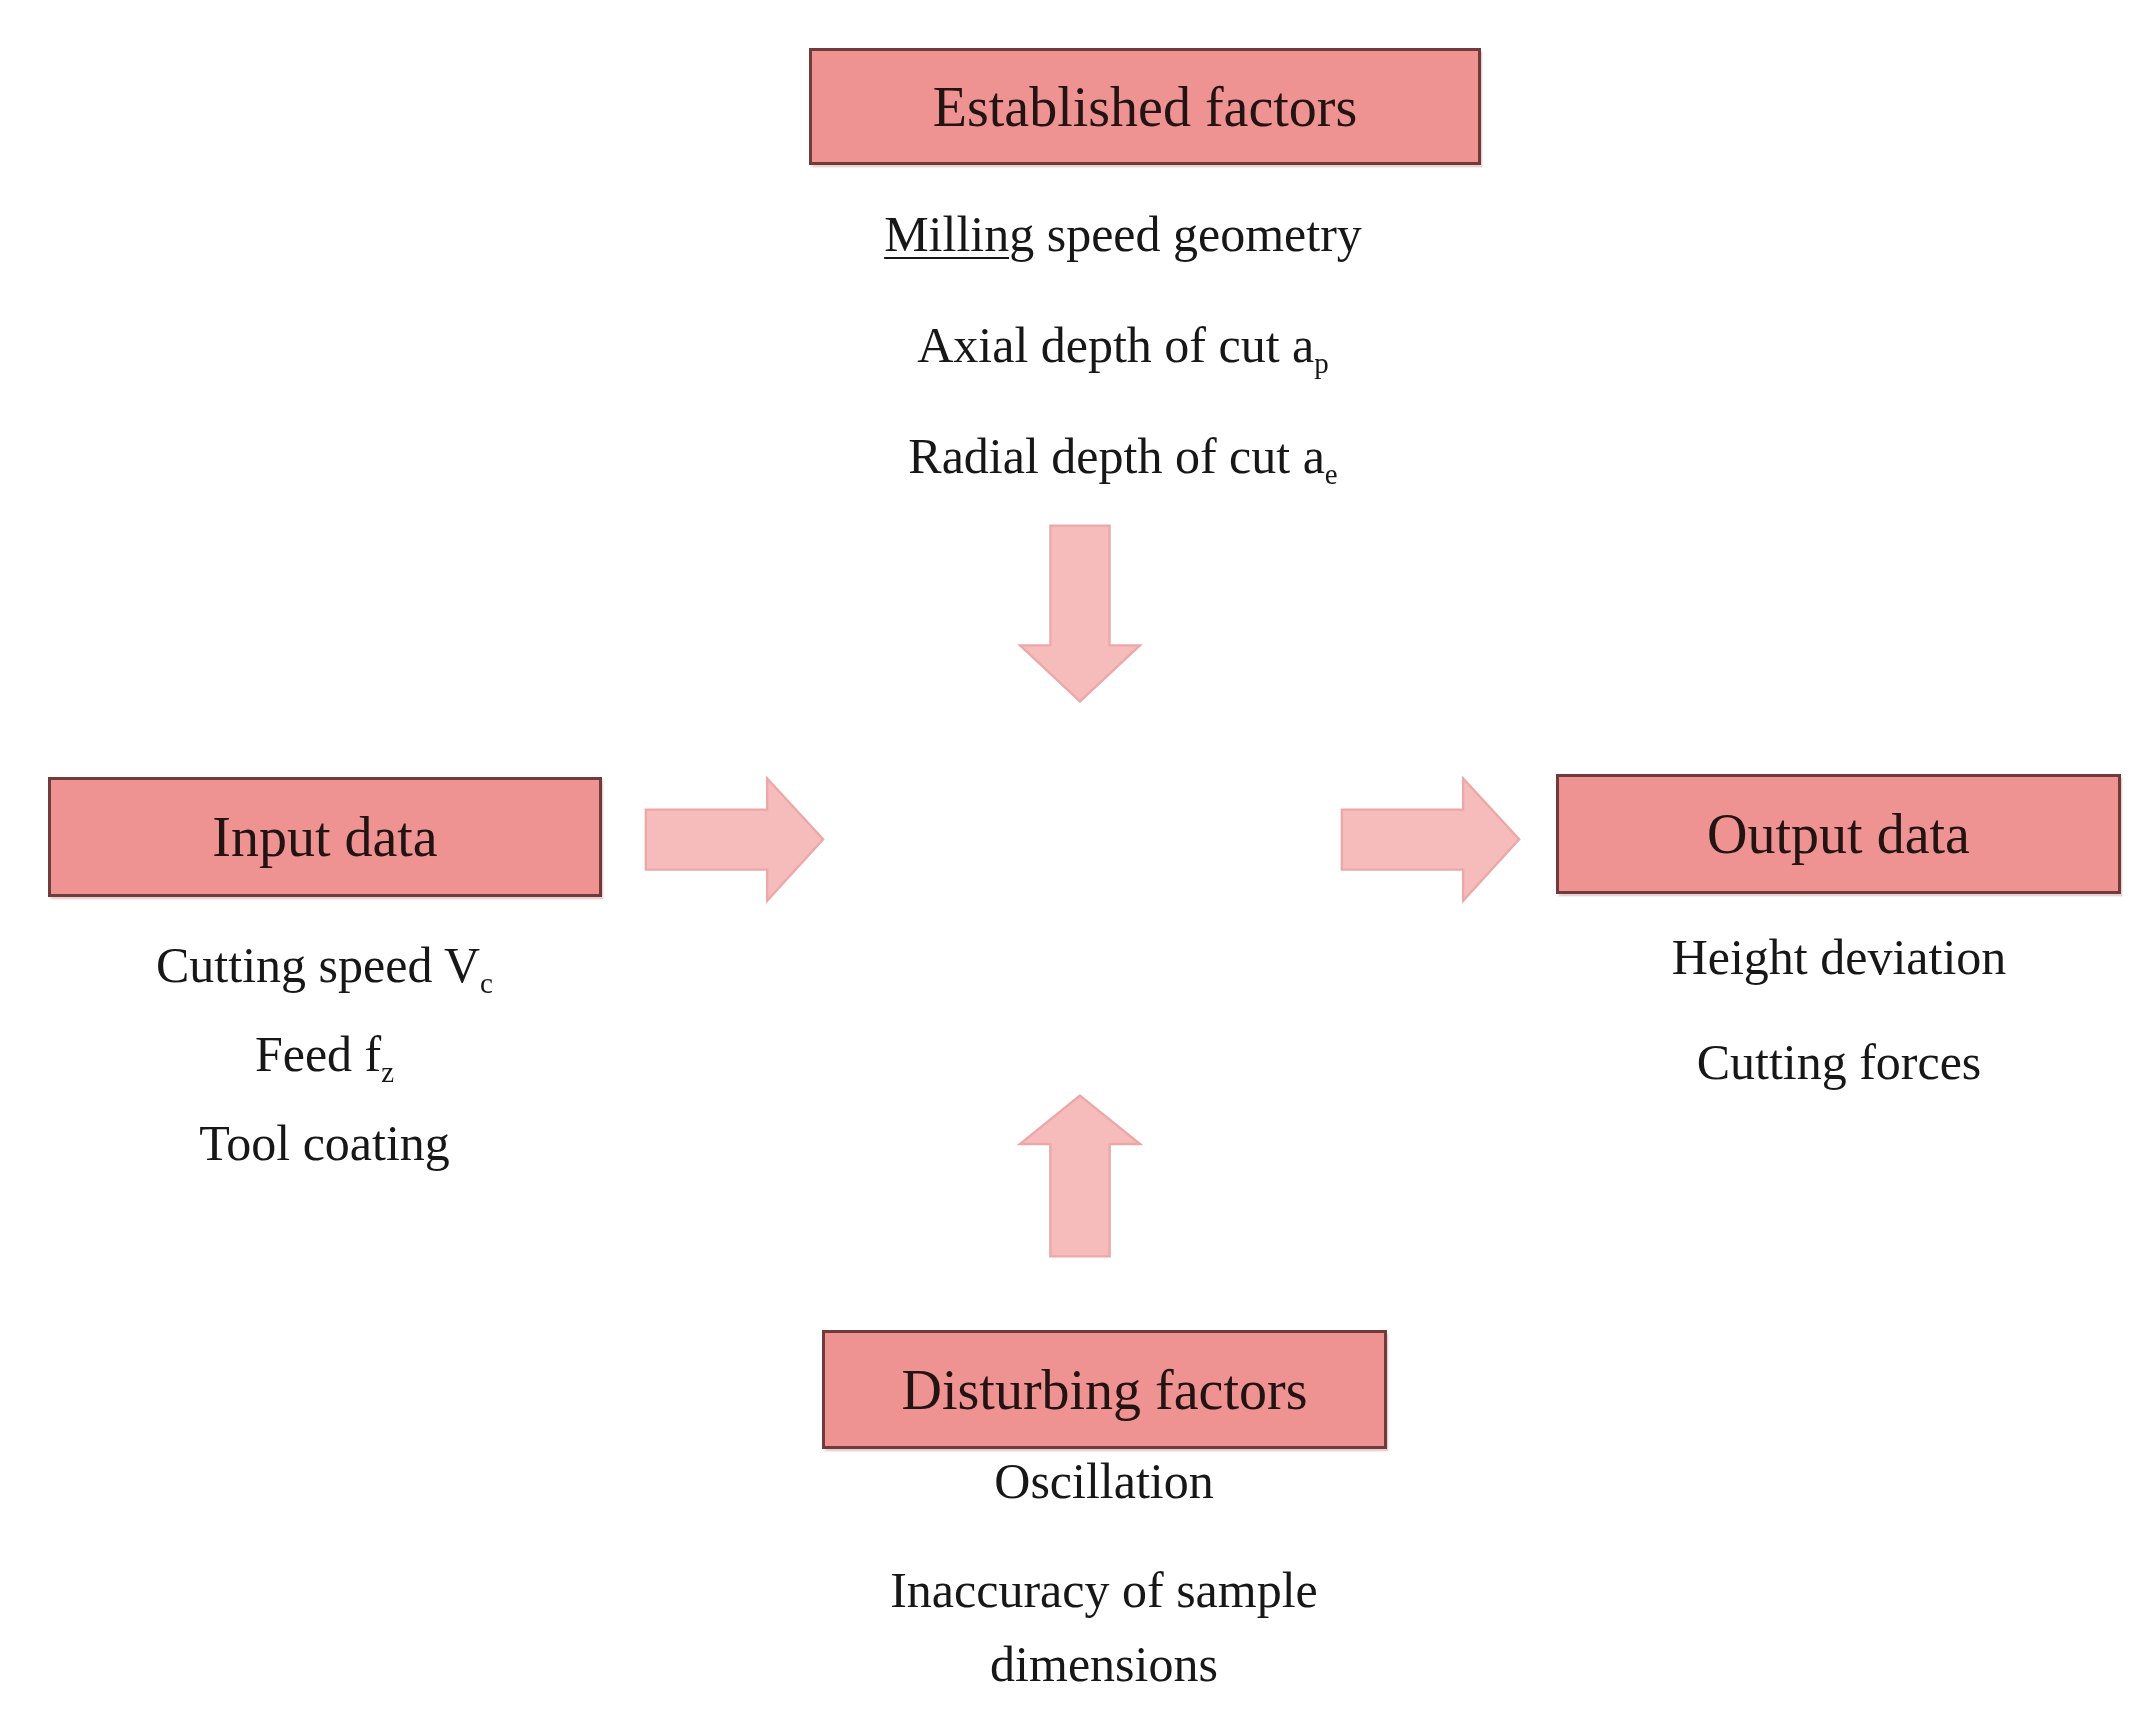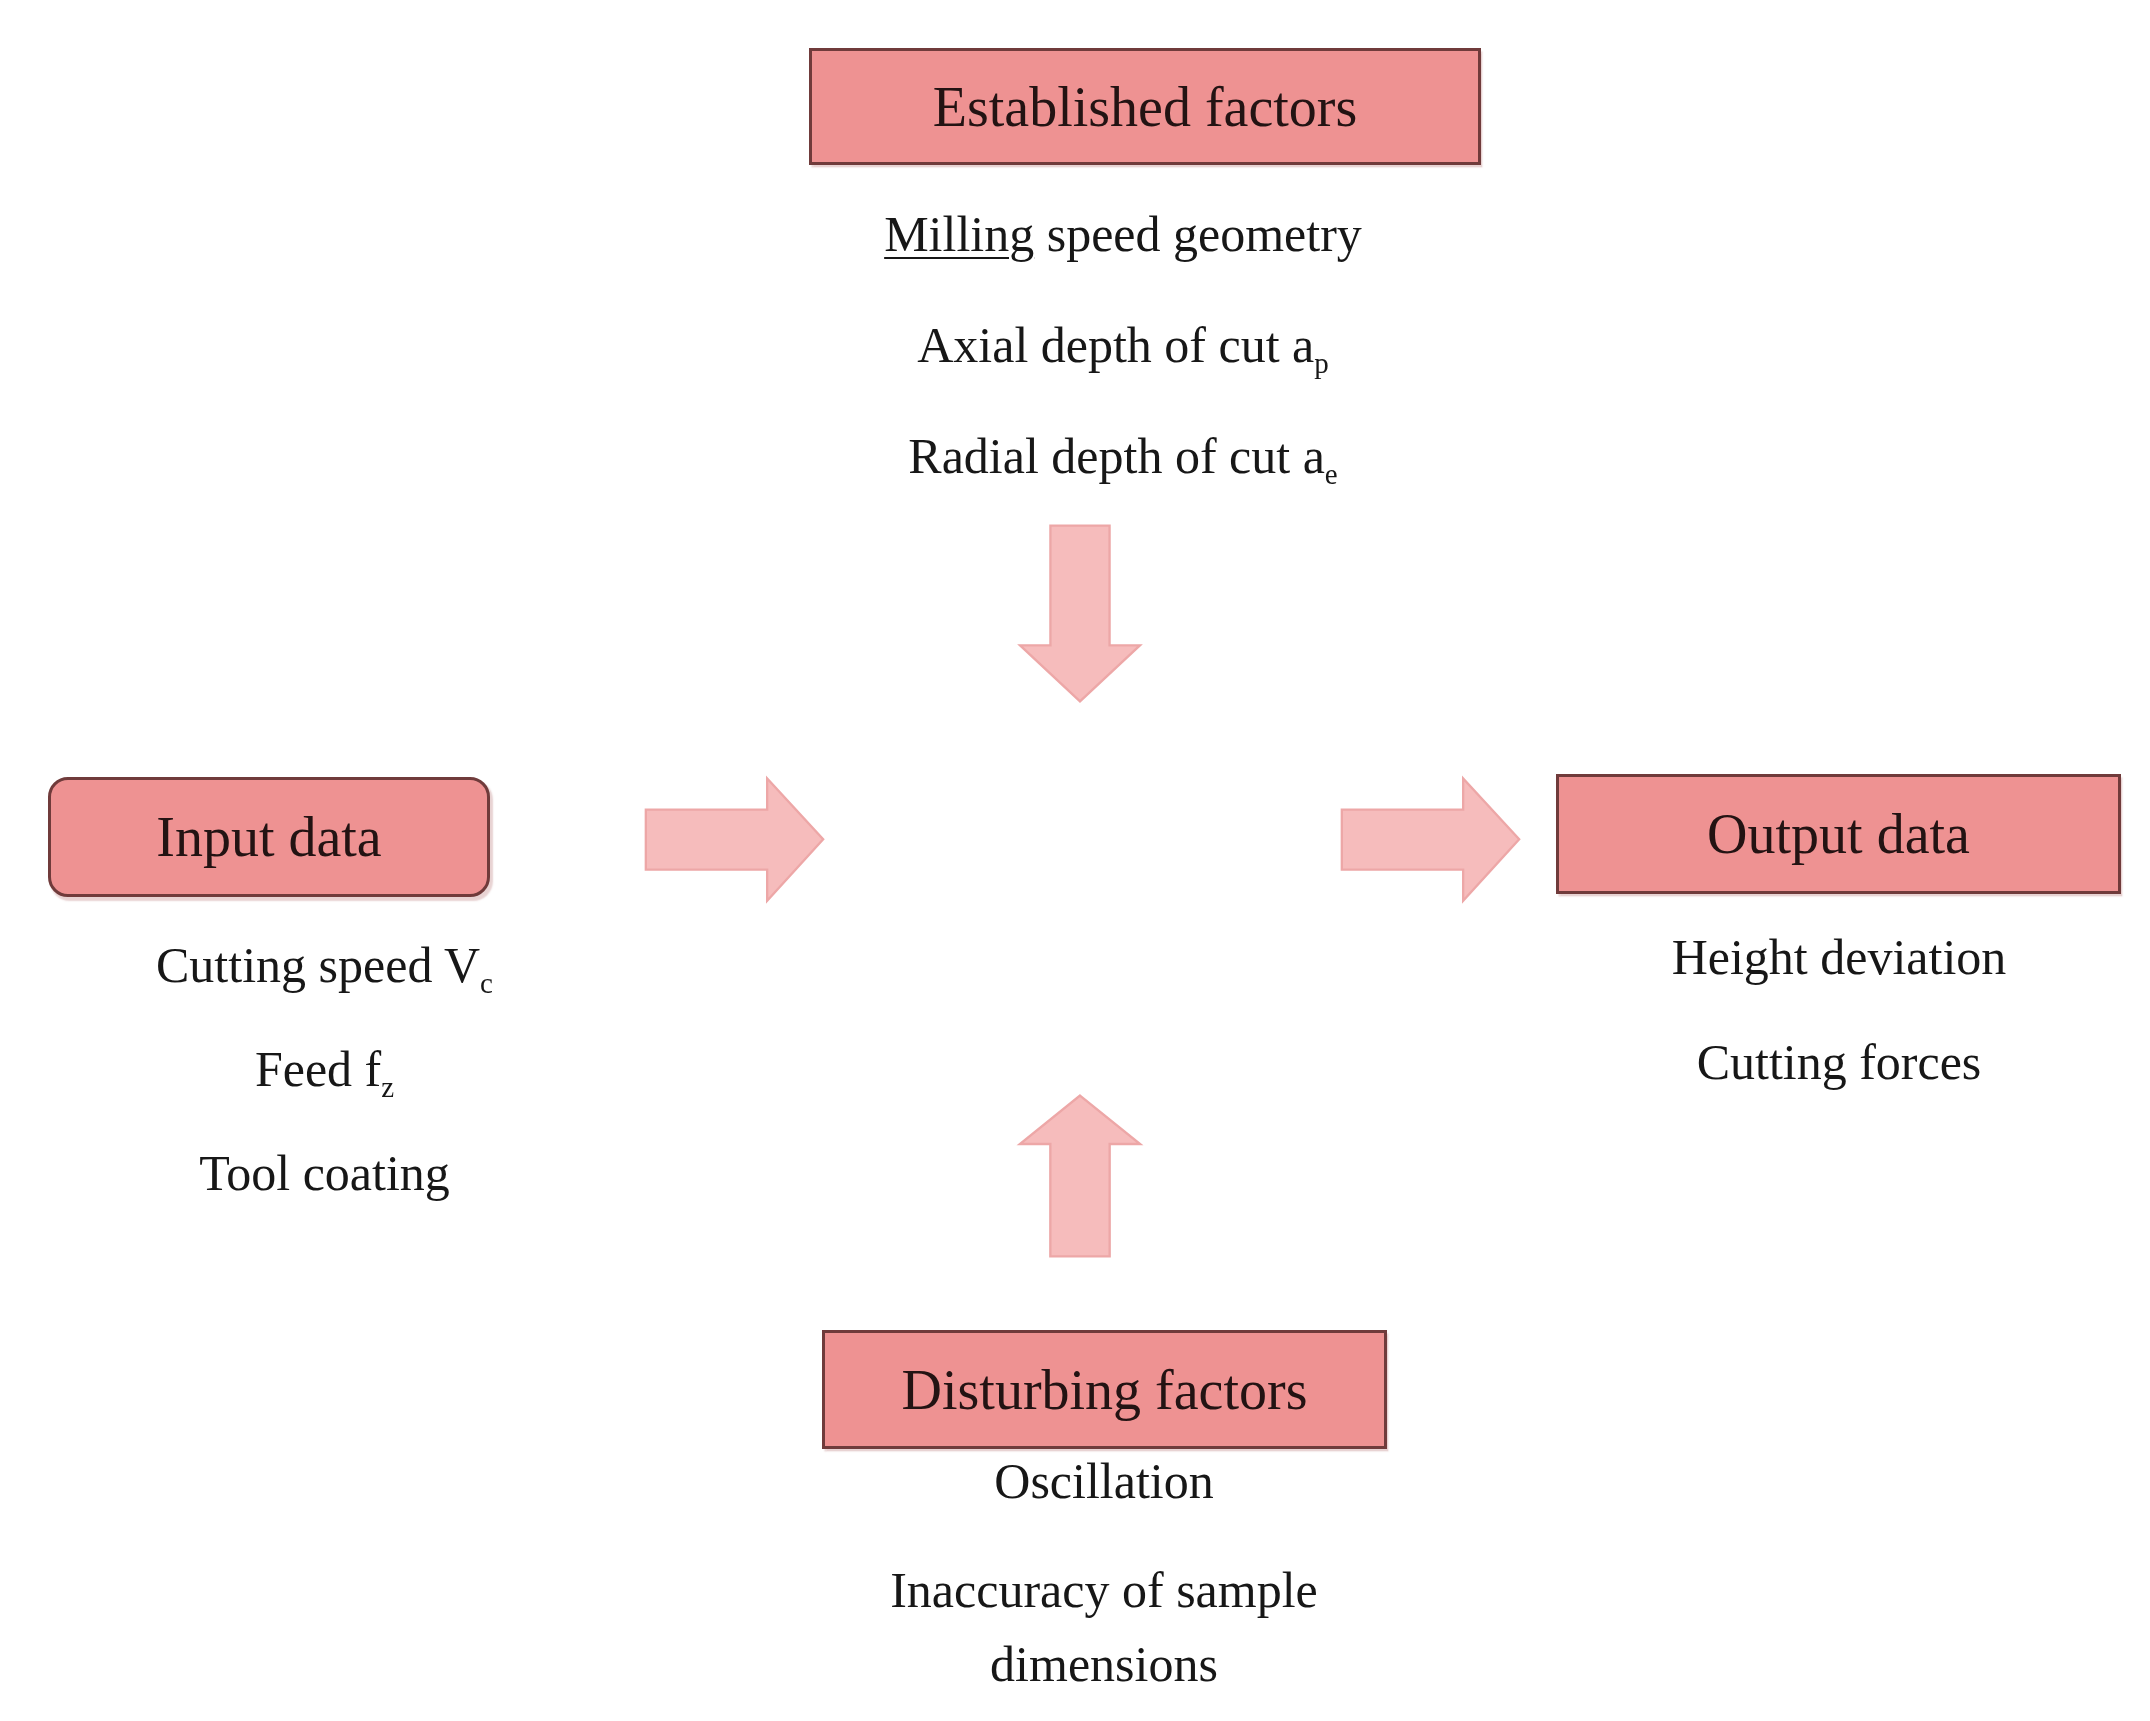--- a/index.html
+++ b/index.html
@@ -33,21 +33,21 @@
     border: 3.1px solid var(--label-box-border);
     box-shadow: 2.3px 3.1px 1.6px rgba(190,130,130,0.35);
     display: flex;
     align-items: center;
     justify-content: center;
     font-size: 56px;
     color: var(--title-text);
     text-align: center;
   }
   .box-established { left: 809px; top: 48px;  width: 672px; height: 117px; }
-  .box-input      { left: 48px;  top: 777px;  width: 442px; height: 120px; border-radius: 20px; }
+  .box-input      { left: 48px;  top: 777px;  width: 554px; height: 120px; }
   .box-output     { left: 1556px; top: 774px; width: 565px; height: 120px; }
   .box-disturbing { left: 822px; top: 1310px; width: 565px; height: 119px; margin-top: 20px; }
 
   .center-box {
     position: absolute;
     left: 833px; top: 704px; width: 508px; height: 390px;
     background: var(--center-box-fill);
     border: 2.3px solid var(--center-box-border);
     display: flex;
     flex-direction: column;
@@ -62,21 +62,21 @@
   .list {
     position: absolute;
     display: flex;
     flex-direction: column;
     text-align: center;
     font-size: 50px;
     color: var(--body-text);
   }
   .list .list-item { line-height: 74px; }
   .list-established { left: 811px; top: 197px;  width: 624px; gap: 37px; }
-  .list-input      { left: 12.5px;   top: 928px; width: 624px; gap: 30px; }
+  .list-input      { left: 12.5px;   top: 928px; width: 624px; gap: 15px; }
   .list-output     { left: 1527px; top: 920px; width: 624px; gap: 31px; }
   .list-disturbing { left: 800px; top: 1444px; width: 608px; gap: 35px; }
 
   .u { text-decoration: underline; text-underline-offset: 5.5px; text-decoration-thickness: 2.3px; }
   sub.li-sub { font-size: 0.58em; line-height: 0; }
 
   .arrow { position: absolute; overflow: visible; }
   .arrow polygon {
     fill: var(--arrow-fill);
     stroke: var(--arrow-border);

